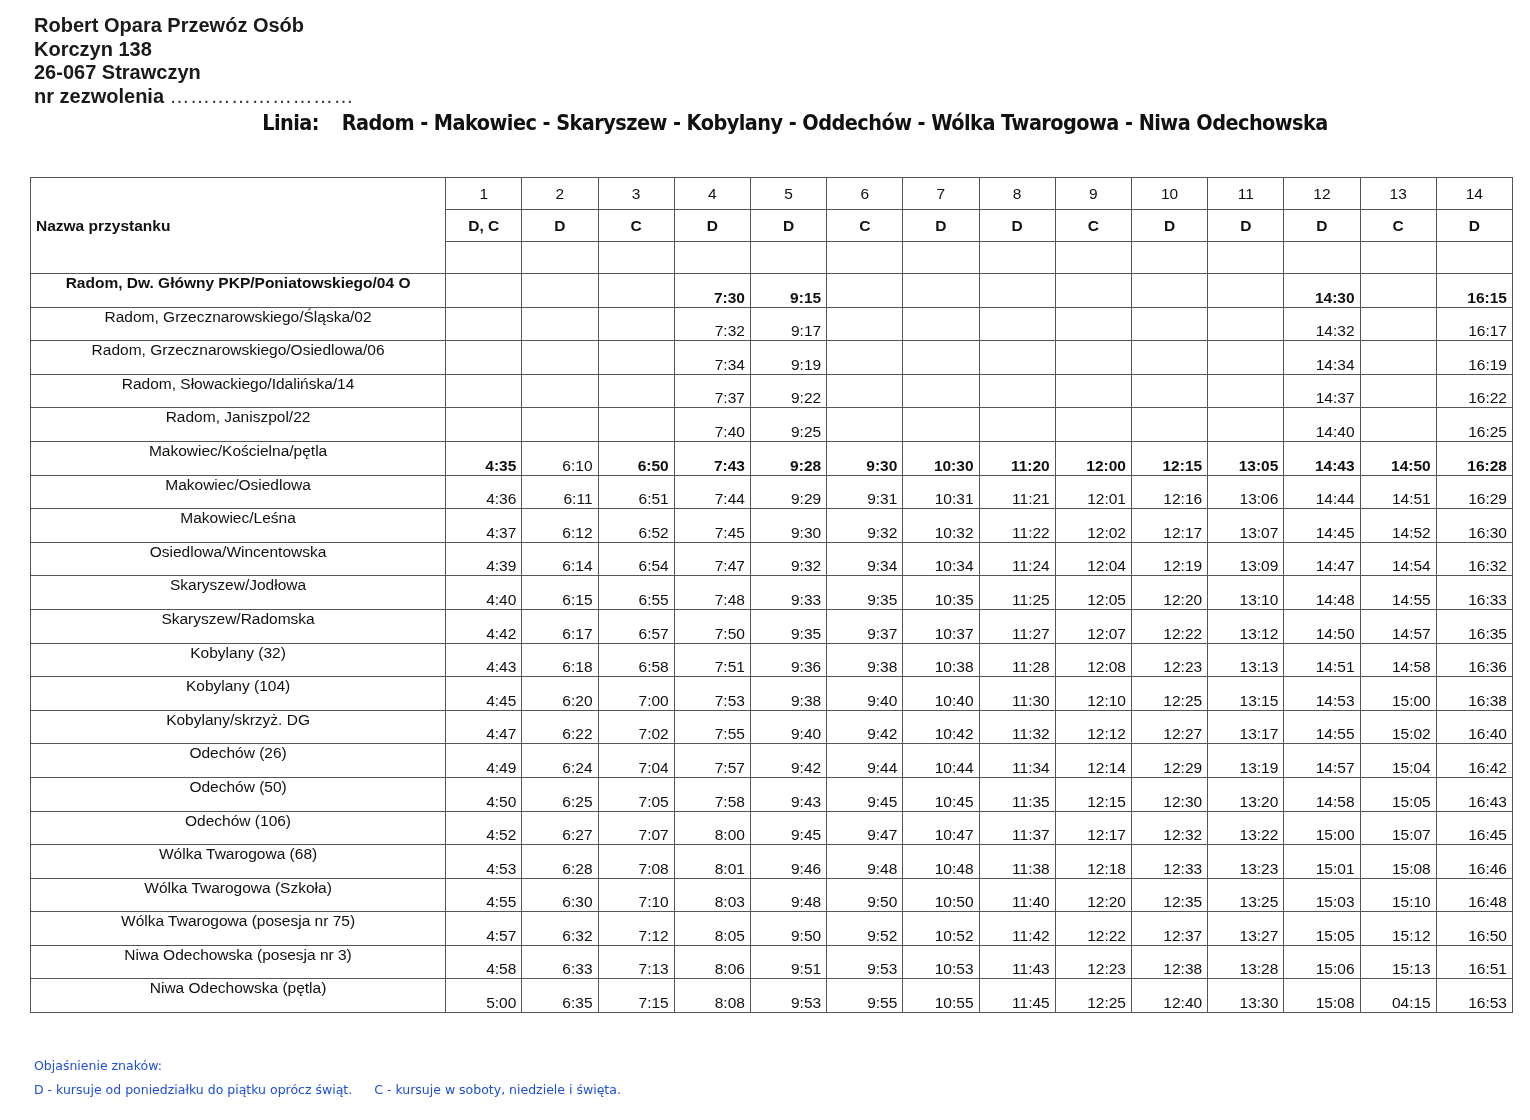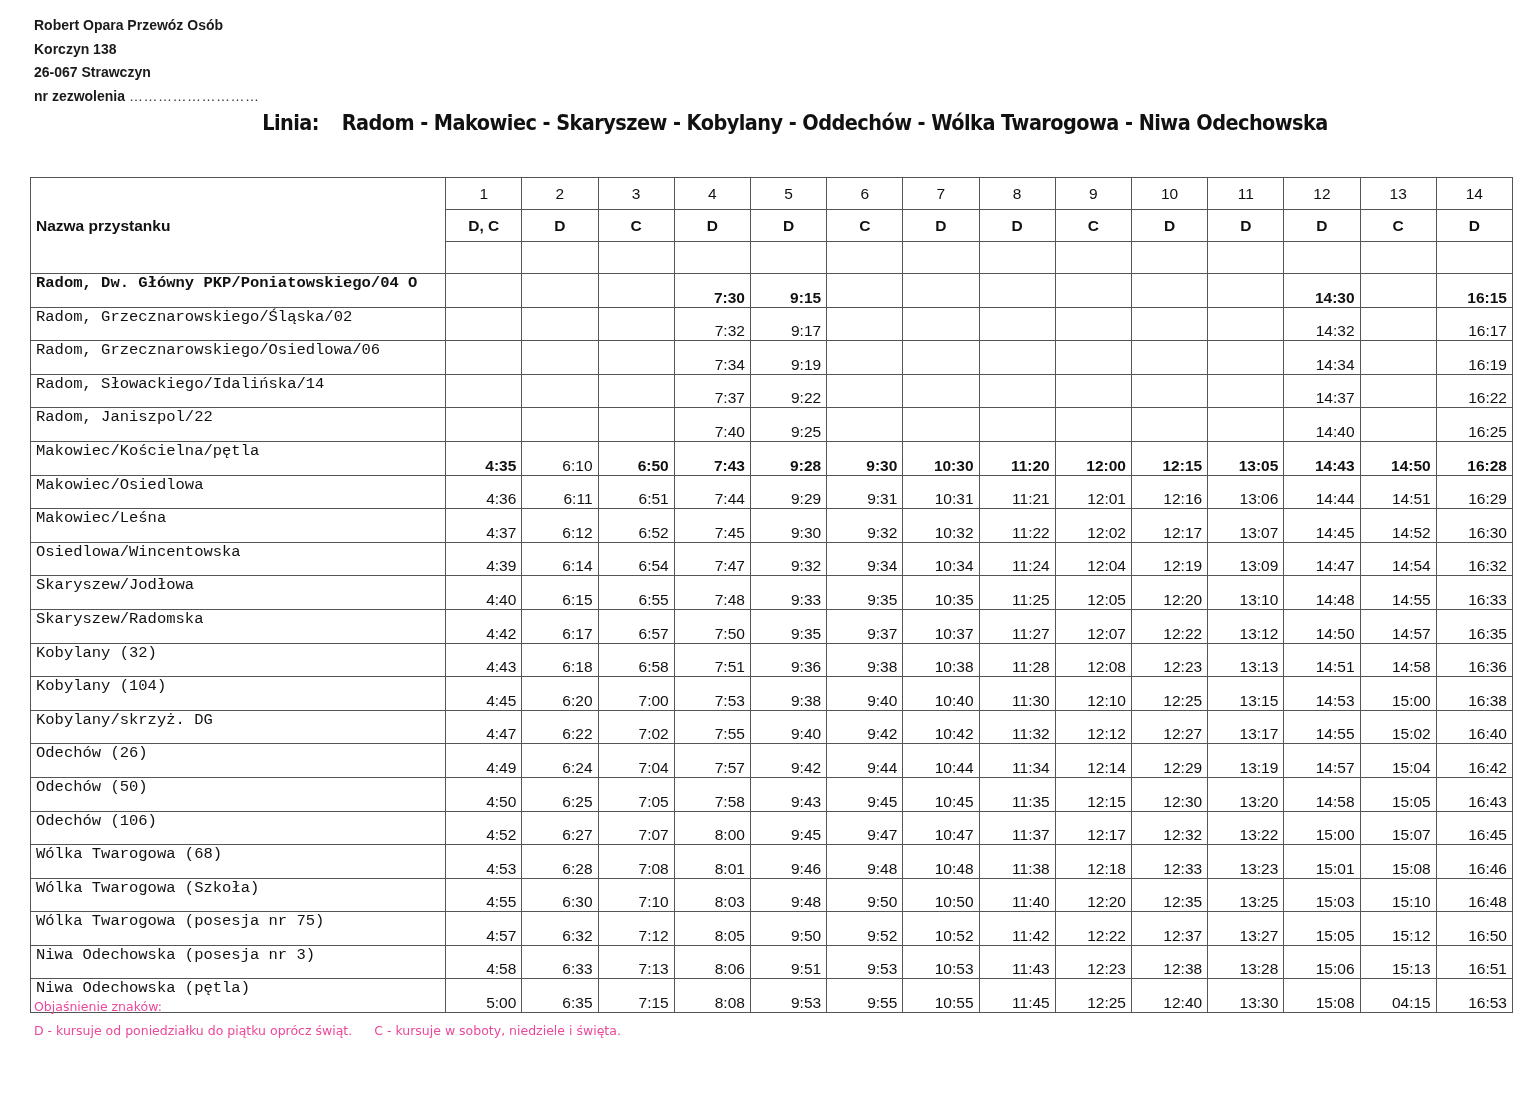--- a/index.html
+++ b/index.html
@@ -1,35 +1,35 @@
 <!DOCTYPE html>
 <html><head>
 <meta charset="utf-8">
 <style>
   html, body { margin: 0; padding: 0; background: #ffffff; }
   body { width: 1530px; height: 1120px; position: relative; overflow: hidden; color: #111; font-family: "Liberation Sans", sans-serif; }
-  .header { position: absolute; left: 34px; top: 14px; font-weight: bold; font-size: 14px; line-height: 23.5px; color: #1a1a1a; }
+  .header { position: absolute; left: 34px; top: 14px; font-weight: bold; font-size: 20px; line-height: 23.5px; color: #1a1a1a; }
   .header .dots { font-weight: normal; letter-spacing: 0.5px; color: #333; }
   .line-title { position: absolute; left: 0; width: 1590px; top: 111px; text-align: center; font-family: "DejaVu Sans", sans-serif; font-weight: bold; font-size: 21px; letter-spacing: -0.6px; color: #111; transform: scaleX(0.92); transform-origin: 795px 0; }
   .line-title .label { margin-right: 18px; }
 
   table.tt { position: absolute; left: 30px; top: 177px; border-collapse: collapse; table-layout: fixed; width: 1483px; }
   table.tt td, table.tt th { border: 1.5px solid #555; padding: 0 5px; font-size: 15.5px; height: 32px; box-sizing: border-box; }
   table.tt col.stop { width: 414px; }
   table.tt col.c { width: 76px; }
   th.h-num { font-weight: normal; text-align: center; height: 33px; font-size: 15px; }
   th.h-type { font-weight: bold; text-align: center; height: 33px; font-size: 15px; }
   td.h-blank { height: 36px; }
   th.stop-head { text-align: left; font-weight: bold; font-size: 16px; vertical-align: middle; padding-left: 4px; }
-  td.stop { text-align: left; padding-left: 4px; white-space: nowrap; overflow: hidden; vertical-align: top; padding-top: 3px; font-family: Liberation Mono, monospace; }
+  td.stop { text-align: center; padding-left: 4px; white-space: nowrap; overflow: hidden; vertical-align: top; padding-top: 3px; }
   td.t { text-align: right; vertical-align: bottom; padding-bottom: 2px; padding-right: 4px; }
   tr.bold td { font-weight: bold; }
   tr.r { height: 33.6px; }
 
-  .legend { position: absolute; left: 34px; top: 995px; font-family: "DejaVu Sans", sans-serif; font-size: 12.5px; line-height: 24px; color: #ec4899; }
+  .legend { position: absolute; left: 34px; top: 1054px; font-family: "DejaVu Sans", sans-serif; font-size: 12.5px; line-height: 24px; color: #1d4ed8; }
   .legend .c-item { margin-left: 18px; }
 </style>
 </head>
 <body>
 
 <div class="header">
   <div>Robert Opara Przewóz Osób</div>
   <div>Korczyn 138</div>
   <div>26-067 Strawczyn</div>
   <div>

